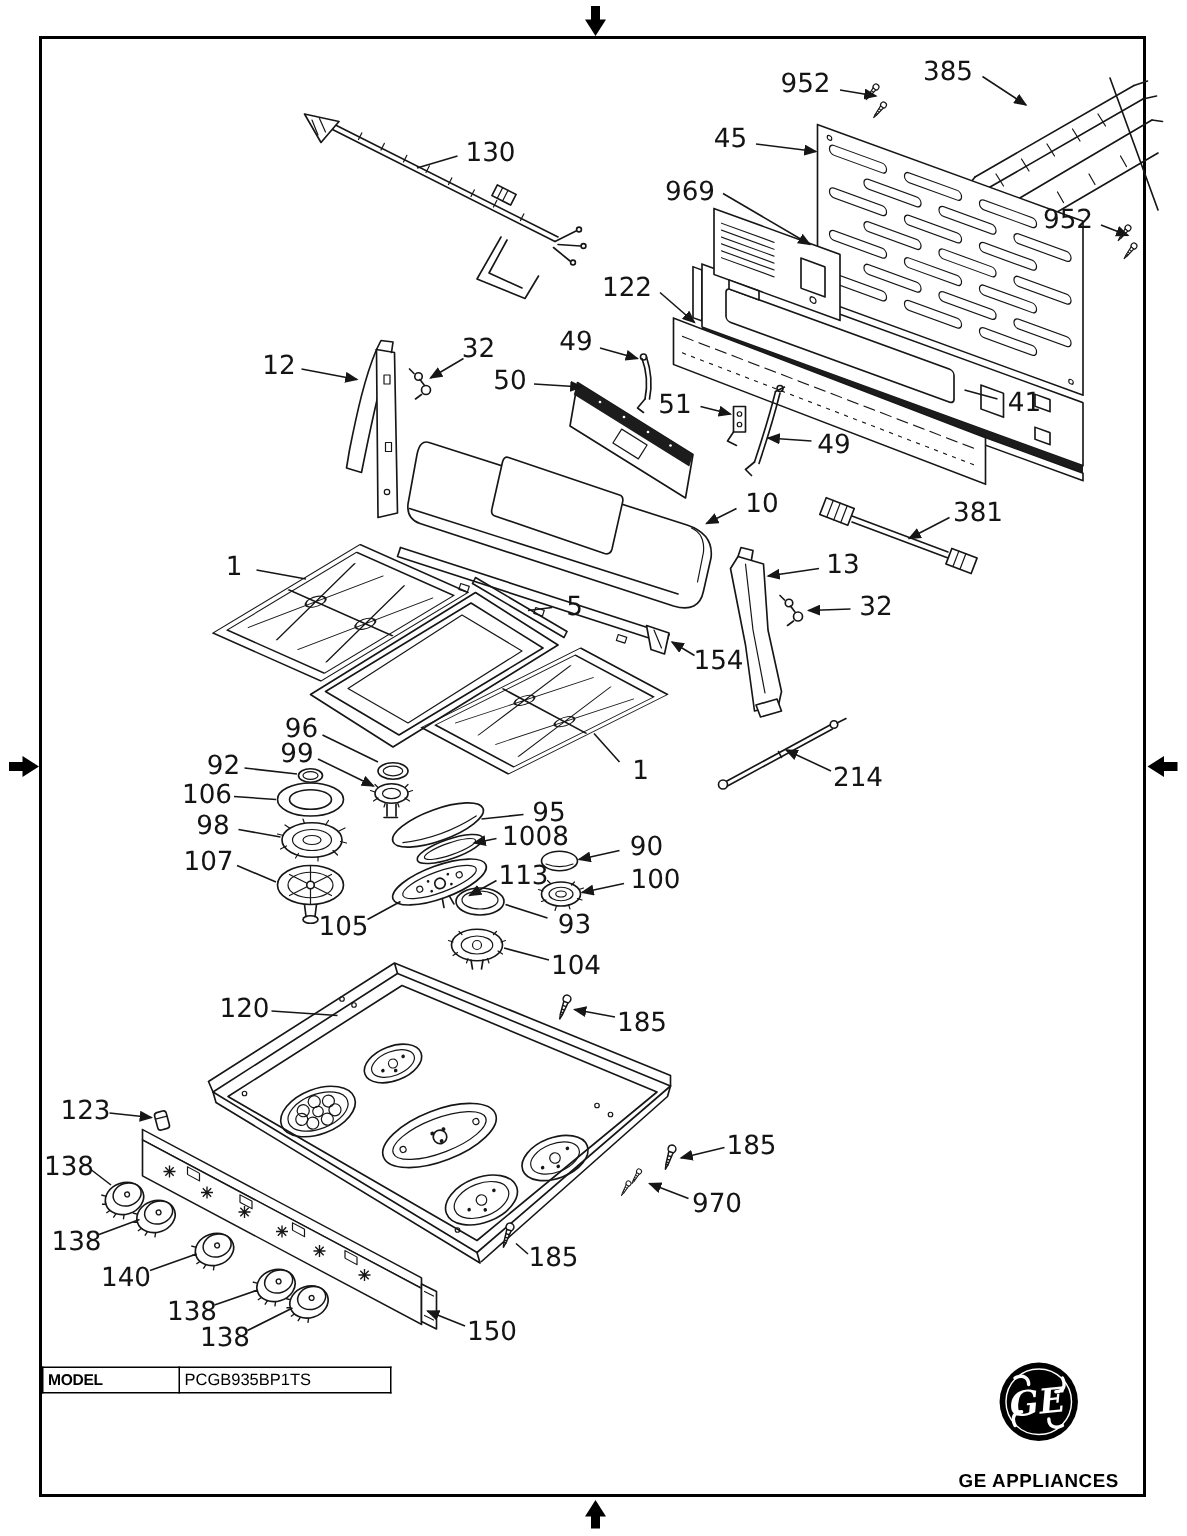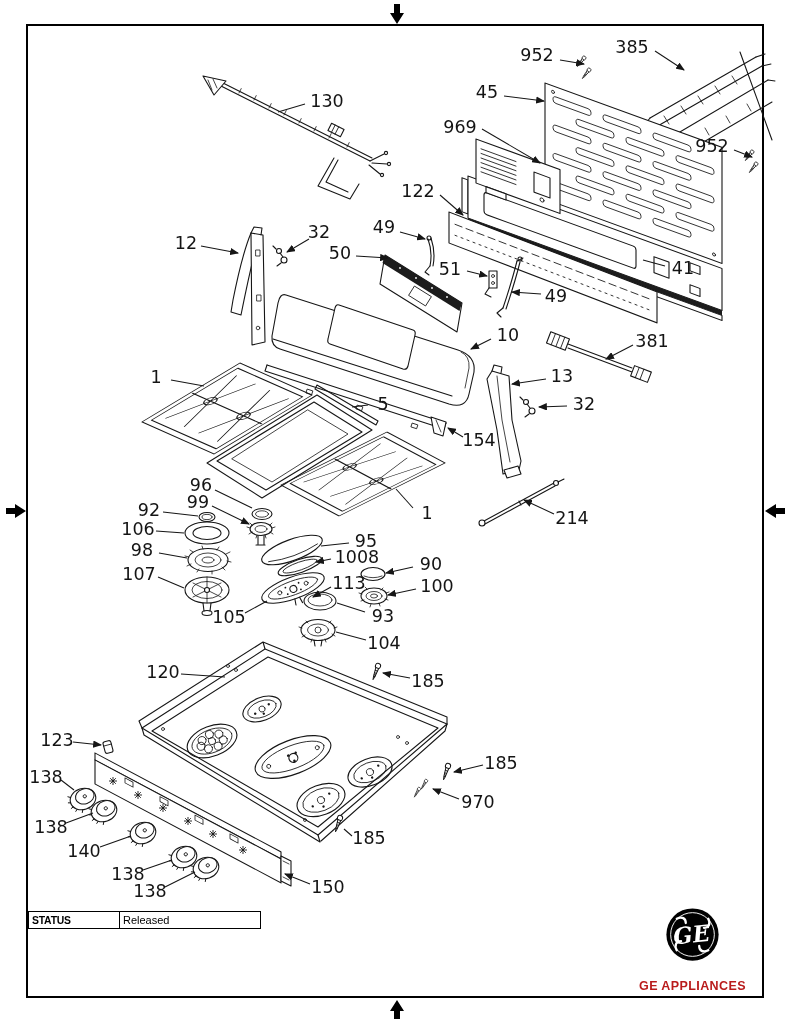--- a/index.html
+++ b/index.html
@@ -16,21 +16,21 @@
   
   .info-table-wrap{position:absolute;left:28px;top:911px;width:233px;}
   .info-table-wrap table{width:100%;border-collapse:collapse;table-layout:fixed;background:#fff;}
   .info-table-wrap th,.info-table-wrap td{border:1.6px solid #000;height:14.2px;
       padding:1px 3px;white-space:nowrap;overflow:hidden;}
   .info-table-wrap th{width:84px;text-align:left;font:bold 10.4px "Liberation Sans",sans-serif;letter-spacing:-0.2px;}
   .info-table-wrap td{font:11px "Liberation Sans",sans-serif;}
   
   .brand{position:absolute;left:632px;top:906px;width:121px;text-align:center;}
   .ge-logo{width:57px;height:57px;display:inline-block;}
-  .brand-name{font:bold 12.5px "Liberation Sans",sans-serif;letter-spacing:.4px;margin-top:12px;color:#b91c1c;}
+  .brand-name{font:bold 12.5px "Liberation Sans",sans-serif;letter-spacing:.4px;margin-top:12px;color:#000000;}
 </style>
 </head>
 <body>
 
 <div class="page">
 
   <svg class="diagram" viewBox="0 0 791 1024">
     <defs>
       <marker id="arw" markerWidth="9" markerHeight="7" refX="7.5" refY="3.5" orient="auto">
         <path d="M0,0 L8.5,3.5 L0,7 Z" fill="#161616"></path>
@@ -652,22 +652,22 @@
           <line x1="310" y1="884" x2="285" y2="874" class="ldr" marker-end="url(#arw)"></line>
           <text x="328" y="893" text-anchor="middle" class="co">150</text>
         </g>
       </g>
   </svg>
 
   <div class="info-table-wrap">
     <table>
         <tbody id="info-rows">
           <tr>
-            <th>STATUS</th>
-            <td>Released</td>
+            <th>MODEL</th>
+            <td>PCGB935BP1TS</td>
           </tr>
         </tbody>
       </table>
   </div>
 
   <div class="brand">
     <svg class="ge-logo" viewBox="0 0 60 60">
       <circle cx="30" cy="30" r="27.5" fill="#000"></circle>
       <circle cx="30" cy="30" r="23" fill="none" stroke="#fff" stroke-width="1"></circle>
       <g fill="none" stroke="#fff" stroke-width="2.4" stroke-linecap="round">

